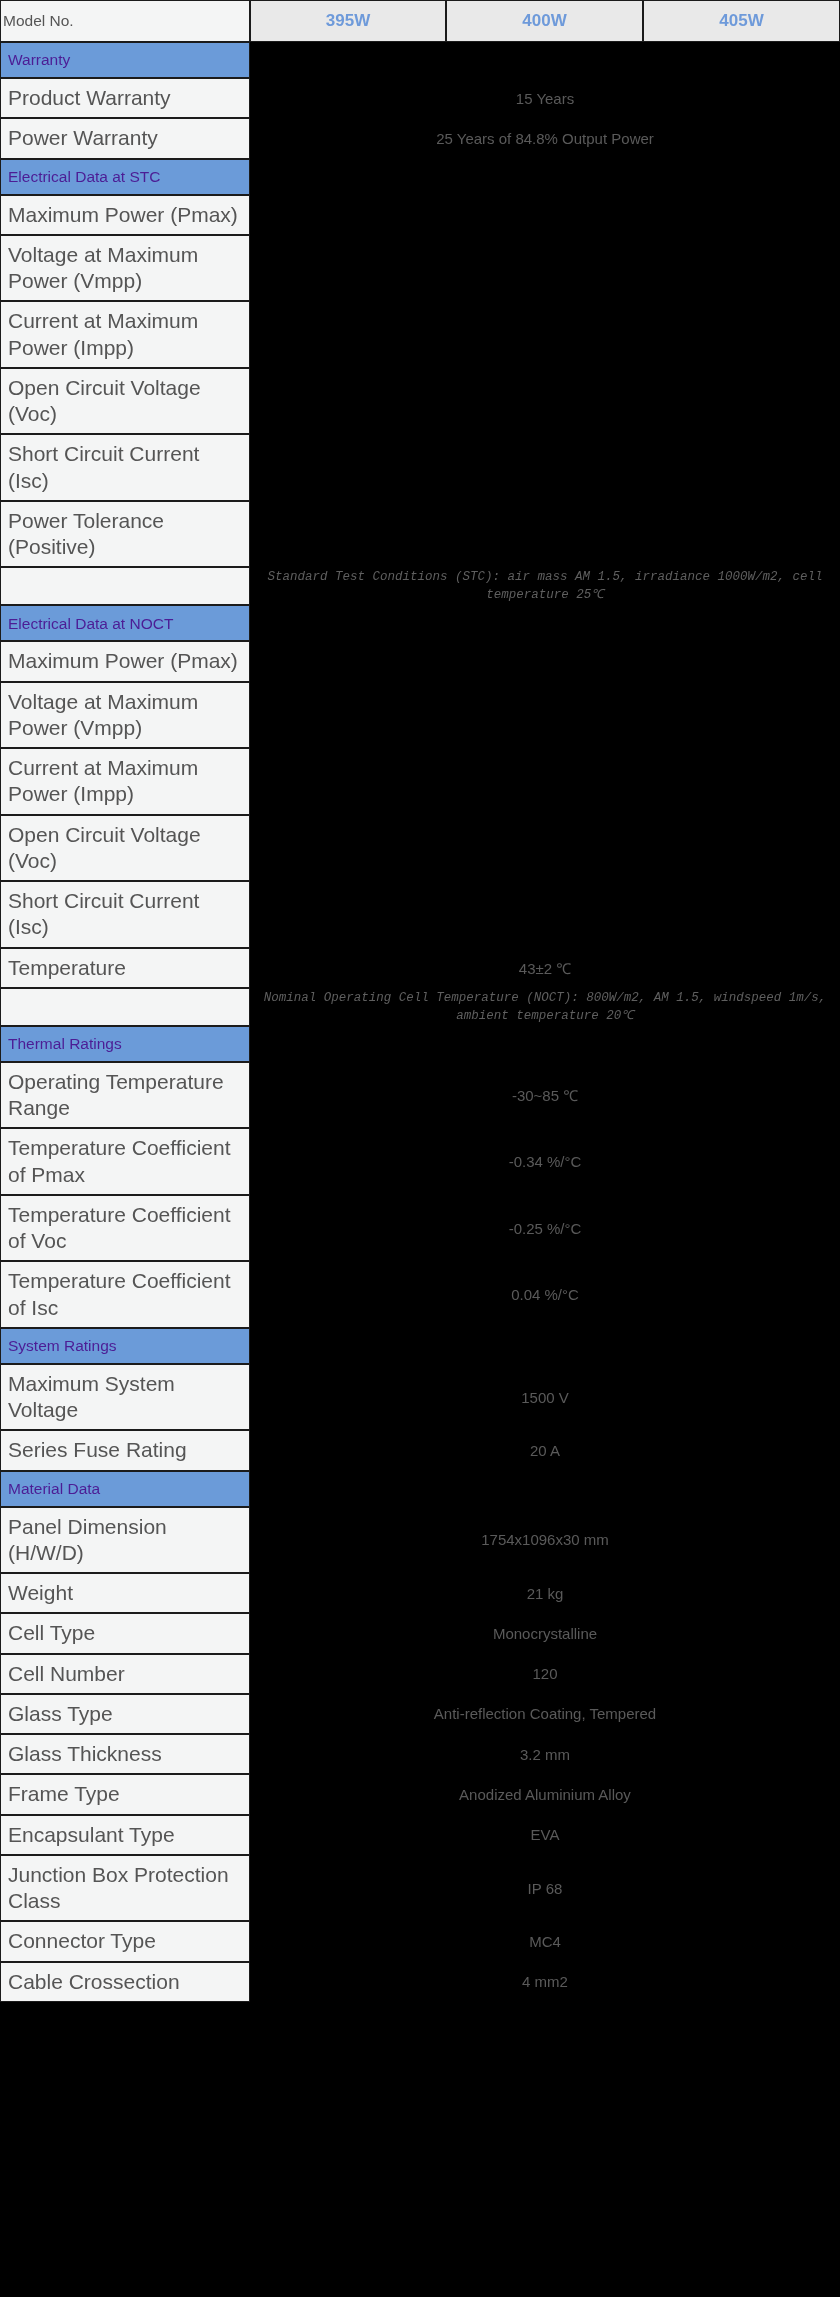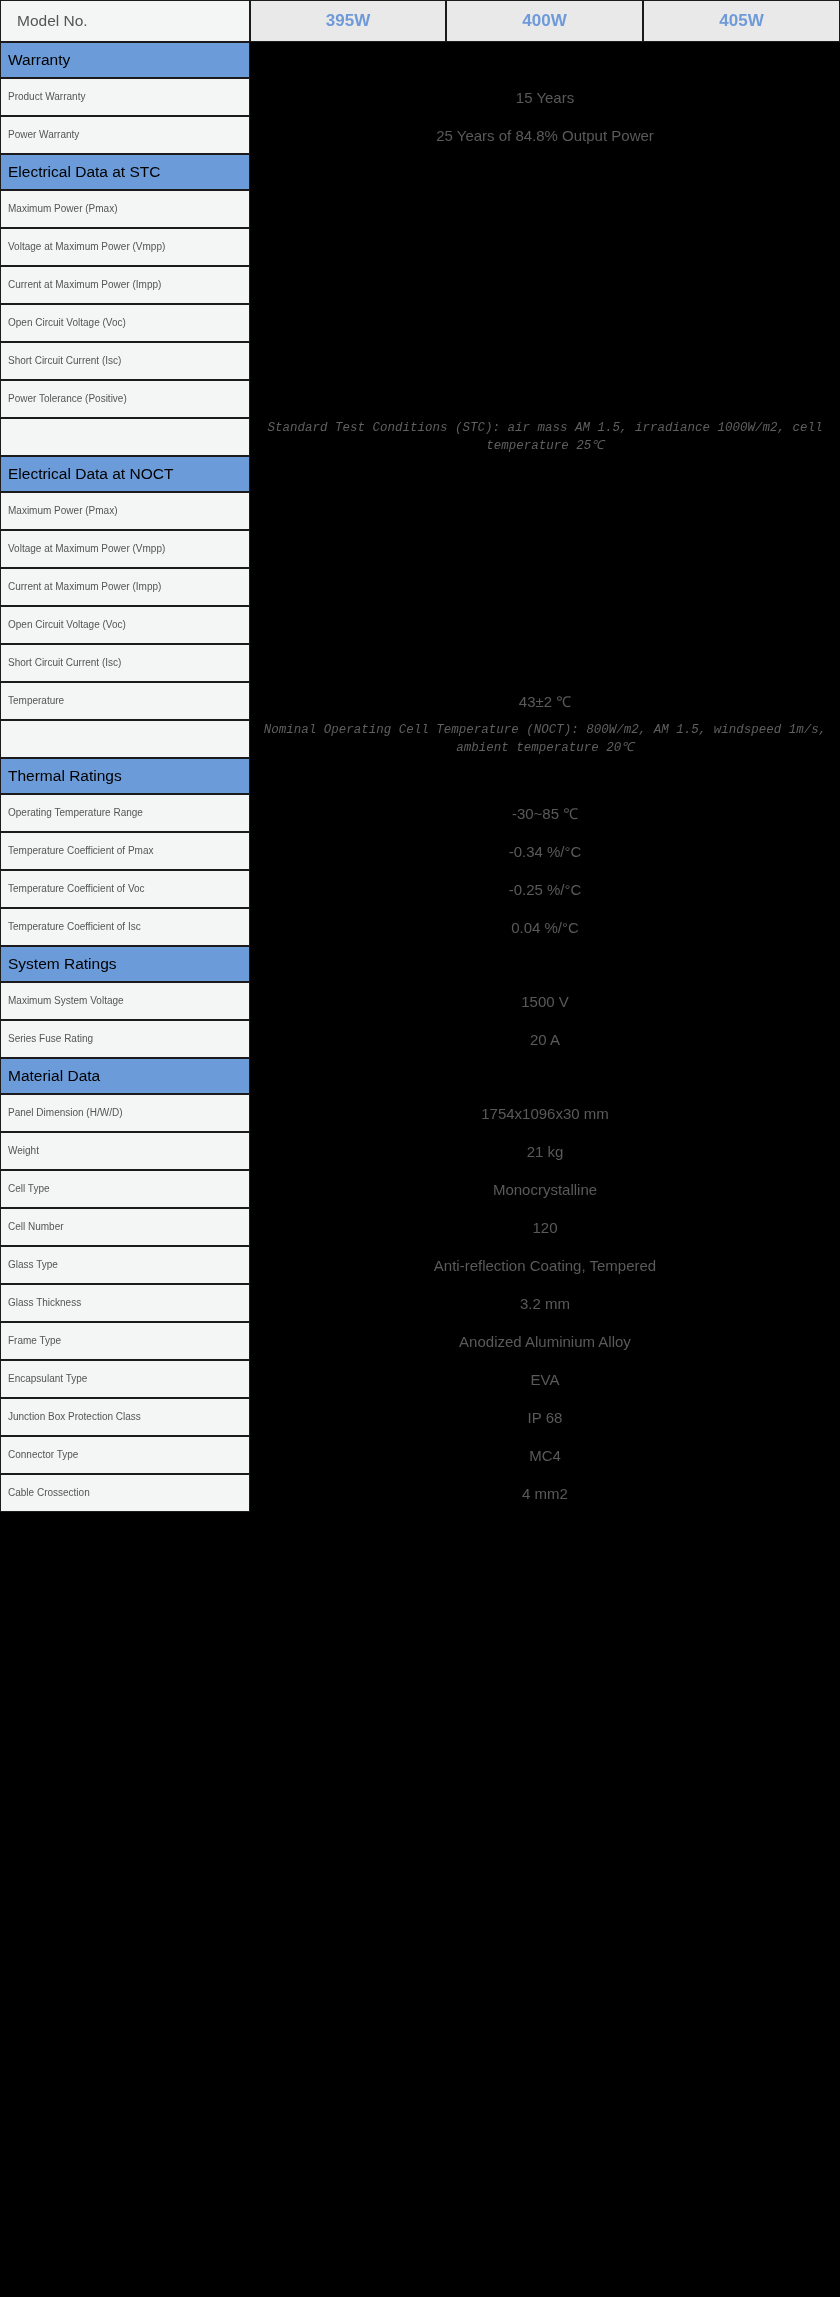--- a/index.html
+++ b/index.html
@@ -23,45 +23,45 @@
   td, th {
     padding: 0;
     vertical-align: middle;
   }
 
   
   .lbl {
     background: #f4f5f5;
     border: 1px solid #1b1b1b;
     color: #555555;
-    font-size: 10px;
+    font-size: 21px;
     line-height: 1.25;
     padding: 6px 6px 6px 7px;
     height: 38px;
     margin-top: 24px;
   }
 
   
   .sec {
     background: #6b9bd9;
     border: 1px solid #1b1b1b;
-    color: #000000;
+    color: #4c1d95;
     font-size: 15.5px;
     line-height: 1.25;
     padding: 6px 6px 6px 7px;
     height: 36px;
   }
 
   
   .hdr-first {
     background: #f4f5f5;
     border: 1px solid #1b1b1b;
     color: #555555;
     font-size: 15.5px;
-    padding: 6px 6px 6px 16px;
+    padding: 6px 6px 6px 2px;
     height: 42px;
   }
   .hdr-model {
     background: #e9e9e9;
     border: 1px solid #1b1b1b;
     color: #6e9ada;
     font-size: 17px;
     font-weight: bold;
     text-align: center;
     height: 42px;

